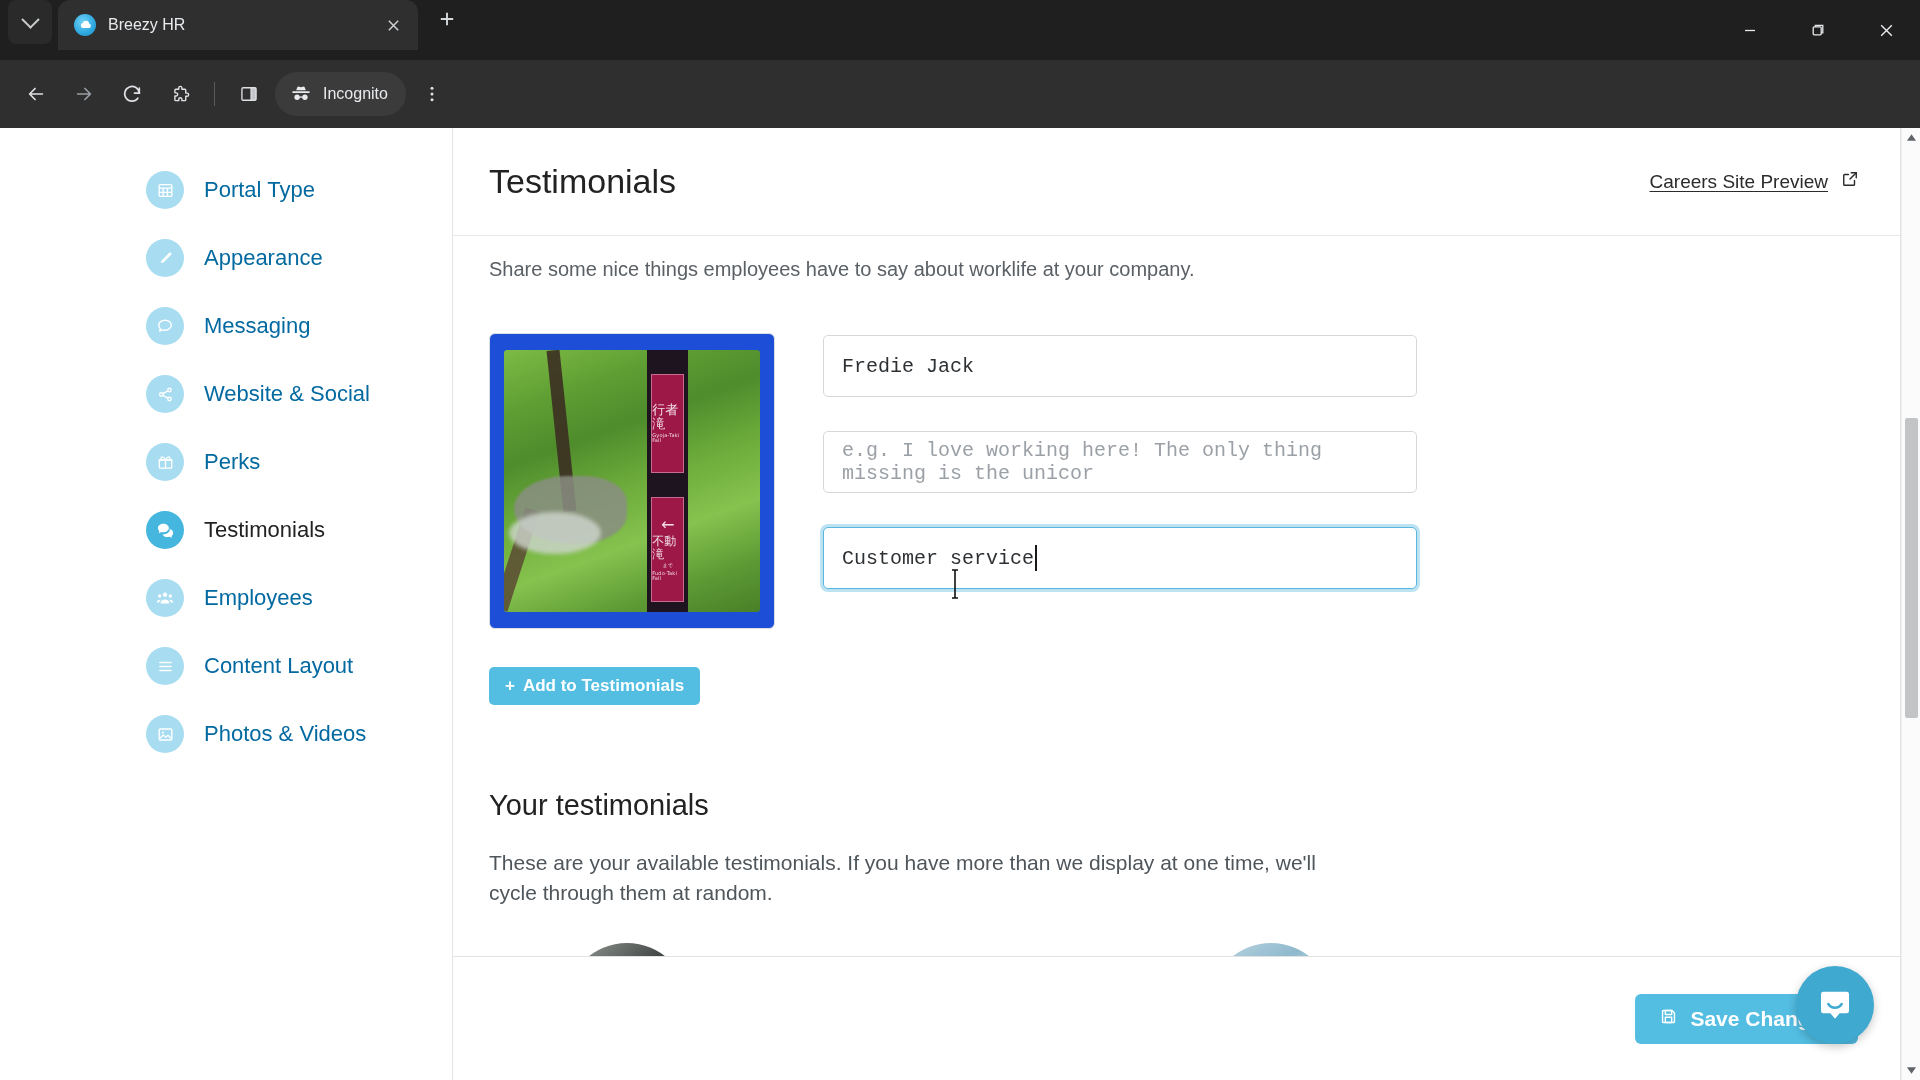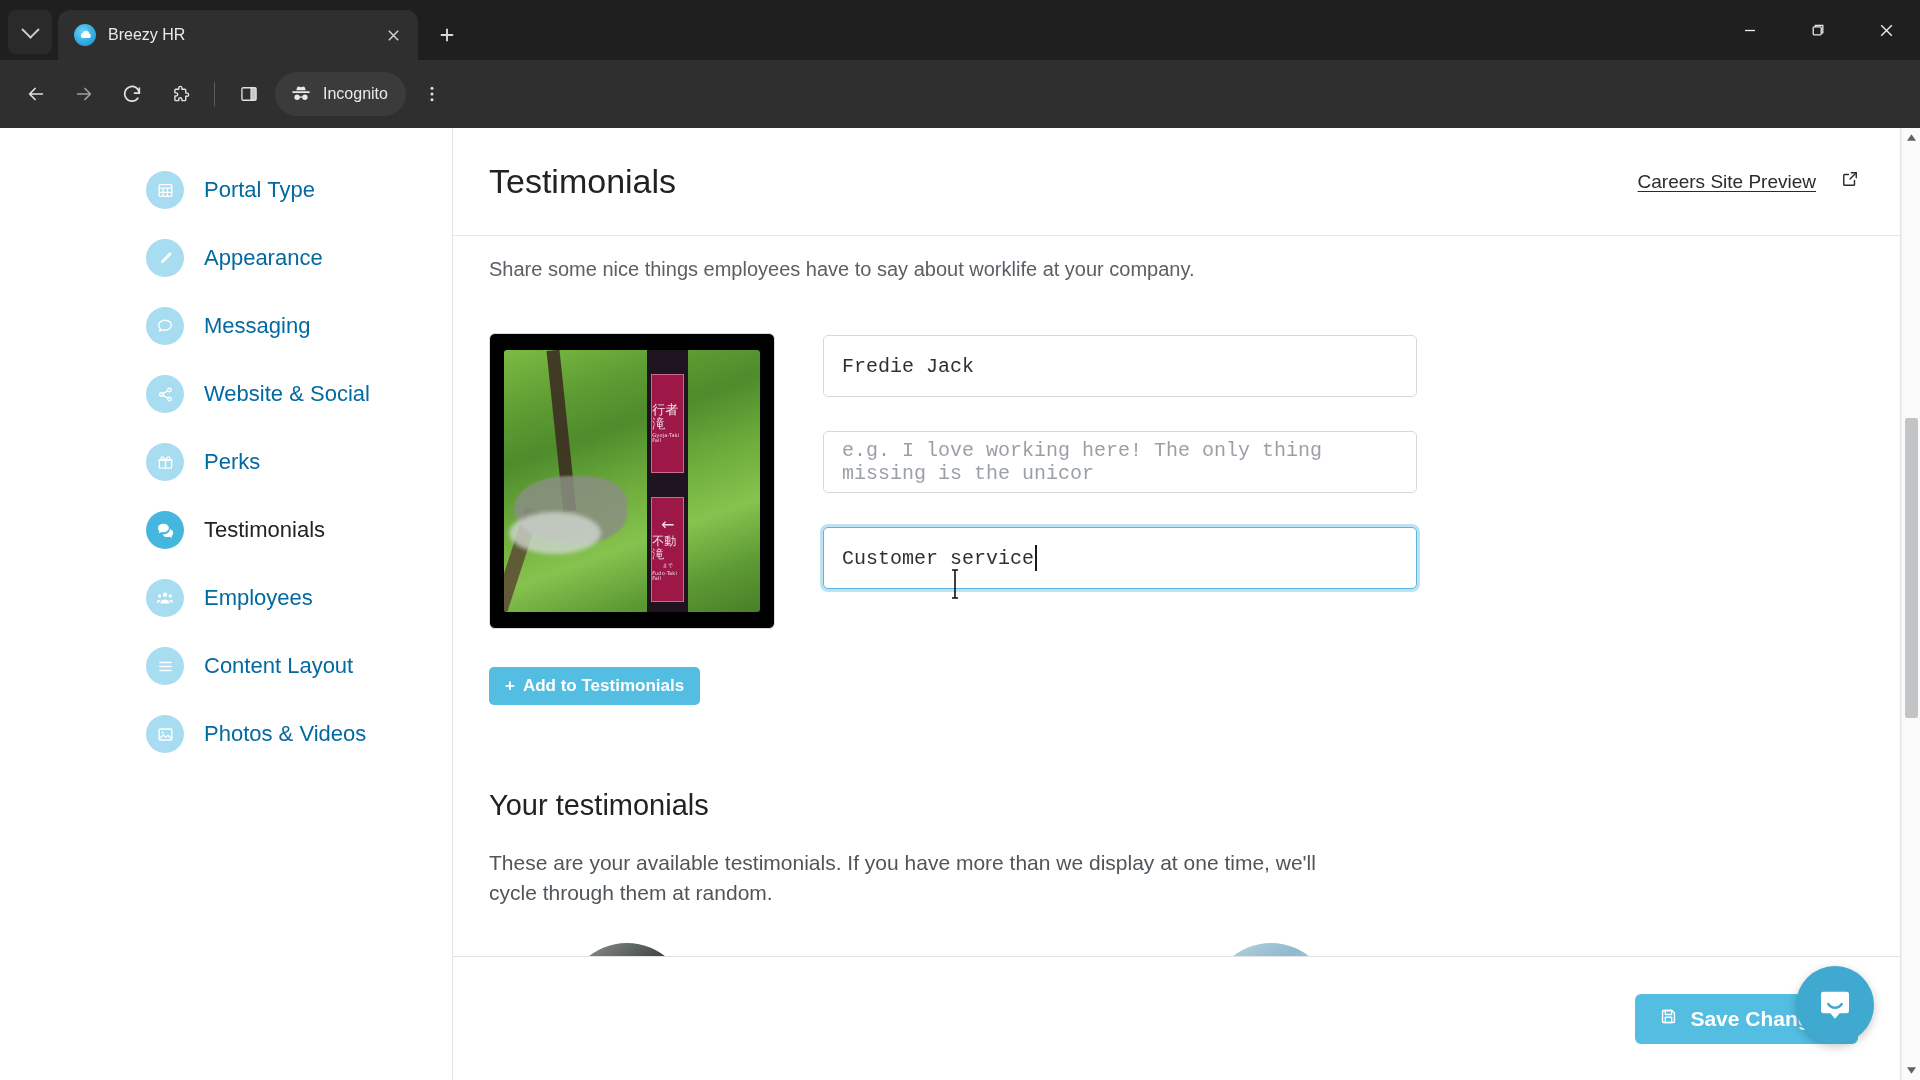--- a/index.html
+++ b/index.html
@@ -8,21 +8,21 @@
     overflow: hidden;
     font-family: "Liberation Sans", sans-serif;
     background: #ffffff;
   }
 
   
   .browser { width: 1920px; height: 1080px; position: relative; background:#ffffff; }
 
   .tabstrip {
     height: 60px; background: #1f1f1f;
-    display: flex; align-items: flex-end; padding-left: 8px;
+    display: flex; padding-left: 8px;
     position: relative;
   }
   .tabsearch {
     width: 44px; height: 44px; margin-bottom: 6px; margin-right: 6px;
     border-radius: 8px; background: #2a2a2a;
     display: flex; align-items: center; justify-content: center;
     flex: 0 0 auto;
   }
   .chev { width: 13px; height: 13px; border-right: 2px solid #c9ccce; border-bottom: 2px solid #c9ccce;
           transform: rotate(45deg) translate(-2px,-2px); }
@@ -113,31 +113,31 @@
   }
   .content-inner { position: absolute; left: 0; right: 0; top: 0; bottom: 0; }
 
   .c-head {
     height: 108px; padding: 0 40px 0 36px;
     display: flex; align-items: center; justify-content: space-between;
     border-bottom: 1px solid #e6e8ea;
   }
   .c-title { font-size: 34px; color: #222; font-weight: 400; }
   .preview-link {
-    display: flex; align-items: center; gap: 24px;
+    display: flex; align-items: center; gap: 12px;
     font-size: 19px; color: #2b2b2b; text-decoration: underline; text-underline-offset: 3px;
   }
 
   .c-body { padding: 22px 36px 0 36px; }
   .lead { font-size: 20px; color: #5a6065; margin-bottom: 52px; }
 
   .form-row { display: flex; gap: 48px; align-items: flex-start; }
   .thumb-card {
     width: 286px; height: 296px; border: 1px solid #dcdfe2; border-radius: 6px;
-    background: #000000; display: flex; align-items: center; justify-content: center;
+    background: #1d4ed8; display: flex; align-items: center; justify-content: center;
     flex: 0 0 auto;
   }
   .thumb { width: 256px; height: 262px; border-radius: 3px; overflow: hidden; position: relative; }
 
   .fields { flex: 0 0 auto; width: 594px; display: flex; flex-direction: column; gap: 34px; padding-top: 2px; font-family: Liberation Mono, monospace; }
   .inp {
     height: 62px; border: 1px solid #d6d9dc; border-radius: 5px;
     display: flex; align-items: center; padding: 0 18px;
     font-size: 20px; color: #2d3134; background: #fff; position: relative;
   }

